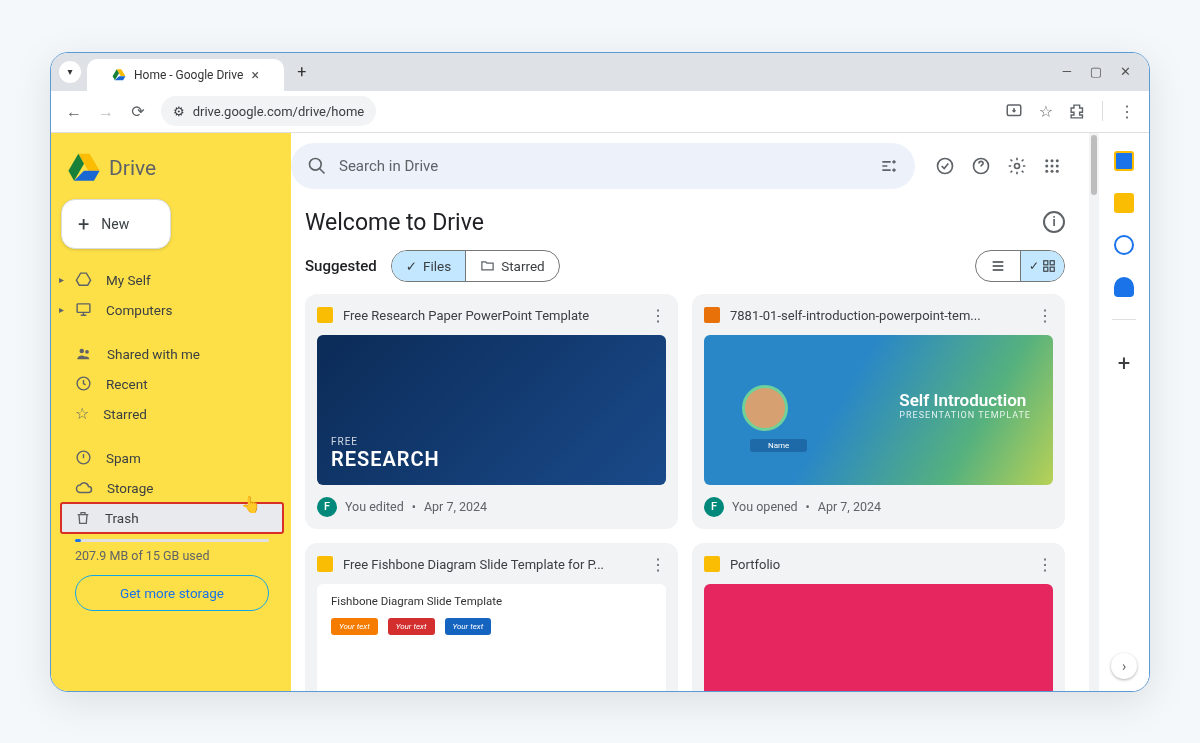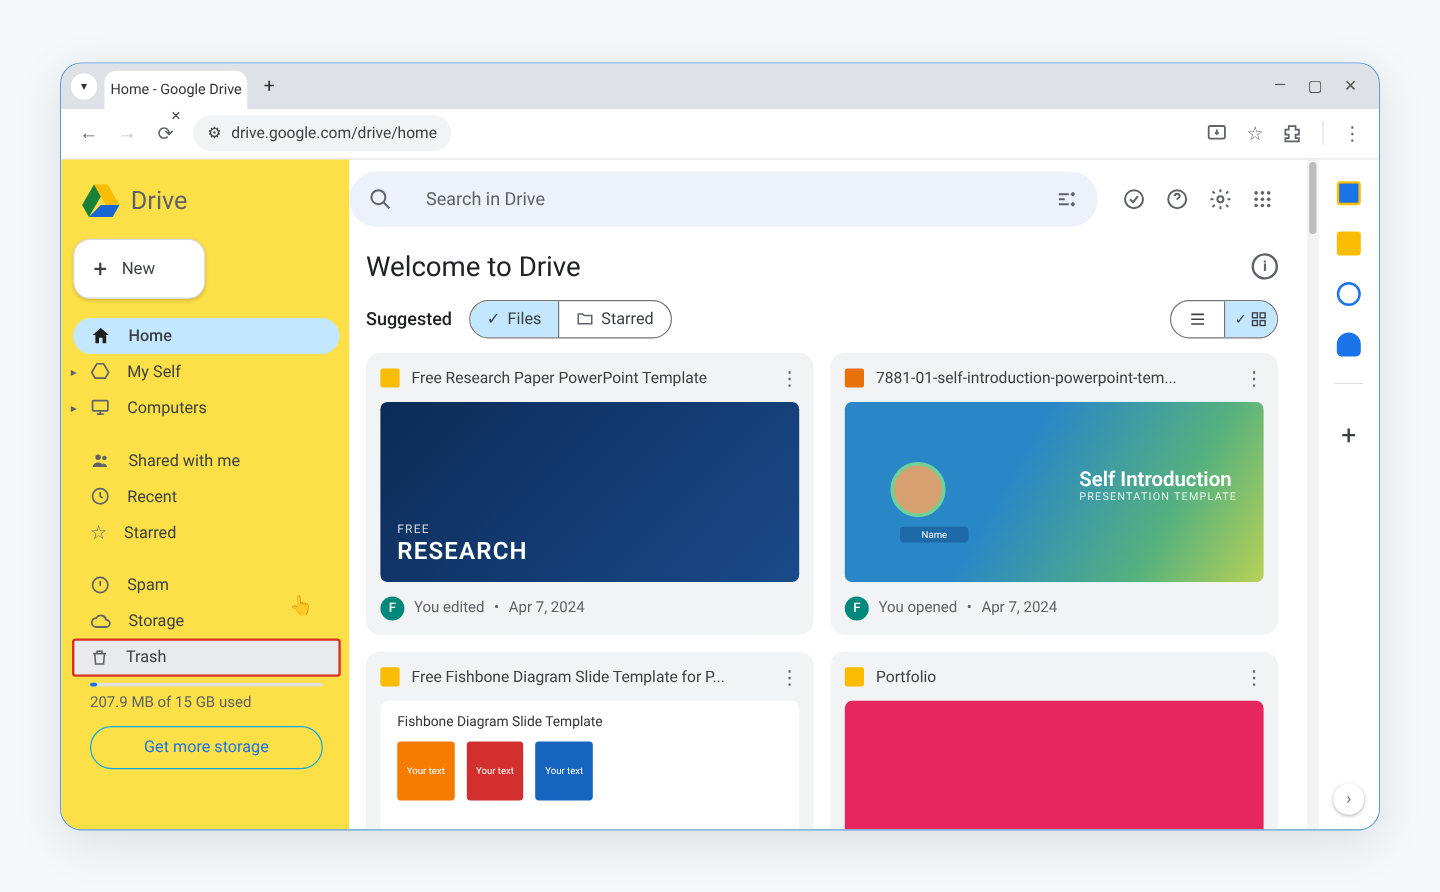--- a/index.html
+++ b/index.html
@@ -1,20 +1,20 @@
 <!DOCTYPE html>
 <html><head>
 <meta charset="utf-8">
 <style>
 * { box-sizing: border-box; margin: 0; padding: 0; font-family: 'Google Sans', Roboto, Arial, sans-serif; }
 body { background: #f5f8fb; display: flex; justify-content: center; align-items: center; min-height: 743px; }
 .frame { width: 1100px; height: 640px; background: #fff; border: 1px solid #5b9bd5; border-radius: 18px; box-shadow: 0 10px 40px rgba(0,0,0,0.1); overflow: hidden; position: relative; }
 .titlebar { height: 38px; background: #dee1e6; display: flex; align-items: center; padding: 0 8px; }
 .caret-btn { width: 22px; height: 22px; background: #fff; border-radius: 11px; display: flex; align-items: center; justify-content: center; font-size: 10px; color: #333; margin-right: 6px; }
-.tab { background: #fff; border-radius: 10px 10px 0 0; height: 32px; display: flex; align-items: center; padding: 0 5px; margin-top: 6px; font-size: 12px; color: #333; gap: 8px; flex-direction: column; }
+.tab { background: #fff; border-radius: 10px 10px 0 0; height: 32px; display: flex; align-items: center; padding: 0 25px; margin-top: 6px; font-size: 12px; color: #333; gap: 8px; }
 .tab-close { color: #555; font-size: 14px; }
 .new-tab { width: 28px; height: 28px; display: flex; align-items: center; justify-content: center; color: #333; font-size: 16px; margin-left: 4px; }
 .win-controls { margin-left: auto; display: flex; gap: 18px; padding-right: 10px; color: #555; font-size: 13px; }
 .addrbar { height: 42px; background: #fff; border-bottom: 1px solid #e0e0e0; display: flex; align-items: center; padding: 0 14px; gap: 14px; color: #5f6368; }
 .nav-ico { width: 18px; height: 18px; display: flex; align-items: center; justify-content: center; }
 .url-pill { flex: none; background: #f1f3f4; border-radius: 16px; height: 30px; display: flex; align-items: center; padding: 0 12px; font-size: 13px; color: #3c4043; gap: 8px; }
 .addr-right { margin-left: auto; display: flex; gap: 16px; align-items: center; }
 .divider { width: 1px; height: 20px; background: #dadce0; }
 .appbody { display: flex; height: calc(100% - 80px); }
 .sidebar { width: 240px; padding: 10px 8px 10px 10px; background: #fde047; }
@@ -27,21 +27,21 @@
 .nav-item.boxed { outline: 2px solid #d93025; outline-offset: -1px; border-radius: 2px; }
 .chev { position: absolute; left: -2px; font-size: 10px; color: #5f6368; }
 .sep { height: 14px; }
 .storage-bar { height: 3px; background: #e0e0e0; border-radius: 2px; margin: 6px 14px 6px 14px; position: relative; }
 .storage-bar::after { content:''; position:absolute; left:0; top:0; height:100%; width:3%; background:#1a73e8; border-radius:2px; }
 .storage-txt { font-size: 12.5px; color: #5f6368; padding: 0 14px 12px 14px; }
 .get-storage { margin: 0 14px; border: 1px solid #0ea5e9; border-radius: 20px; height: 36px; display: flex; align-items: center; justify-content: center; font-size: 13.5px; color: #1a73e8; }
 .cursor { position: absolute; left: 190px; top: 442px; font-size: 16px; pointer-events: none; }
 .content { flex: 1; padding: 4px 0 0 0; overflow: hidden; }
 .drive-header { display: flex; align-items: center; gap: 20px; padding: 6px 20px 10px 0; }
-.search { flex: 1; background: #edf2fa; border-radius: 24px; height: 46px; display: flex; align-items: center; padding: 0 16px; gap: 28px; color: #5f6368; font-size: 15px; }
+.search { flex: 1; background: #edf2fa; border-radius: 24px; height: 46px; display: flex; align-items: center; padding: 0 16px; gap: 12px; color: #5f6368; font-size: 15px; }
 .hdr-icons { display: flex; gap: 16px; align-items: center; color: #5f6368; padding-right: 8px; }
 .welcome-row { display: flex; align-items: center; justify-content: space-between; padding: 10px 24px 14px 14px; }
 .welcome-row h1 { font-size: 23px; font-weight: 400; color: #202124; text-align: center; }
 .info-circle { width: 22px; height: 22px; border: 2px solid #5f6368; border-radius: 50%; display: flex; align-items: center; justify-content: center; font-size: 12px; font-weight: bold; color: #5f6368; }
 .filter-row { display: flex; align-items: center; justify-content: space-between; padding: 0 24px 12px 14px; }
 .filter-left { display: flex; align-items: center; gap: 14px; }
 .sugg { font-size: 15px; font-weight: 500; color: #202124; }
 .pill-group { display: flex; border: 1px solid #747775; border-radius: 18px; overflow: hidden; height: 32px; }
 .pill { display: flex; align-items: center; gap: 6px; padding: 0 14px; font-size: 13.5px; color: #3c4043; }
 .pill.sel { background: #c2e7ff; }
@@ -63,21 +63,21 @@
 .thumb.research .big { font-size:20px; font-weight:600; letter-spacing:1px; }
 .thumb.selfintro { background: linear-gradient(120deg, #2a87c7 40%, #55b17e 75%, #b8d156); display:flex; align-items:center; justify-content:center; color:#fff; }
 .avatar-circ { width:46px; height:46px; border-radius:50%; border:3px solid #6fd19a; background:#d7a070; position:absolute; left:38px; top:50px; }
 .si-txt { position:absolute; right:22px; top:55px; }
 .si-txt .l1 { font-size:17px; font-weight:600; }
 .si-txt .l2 { font-size:9px; letter-spacing:1px; opacity:.85; }
 .name-tag { position:absolute; left:46px; top:104px; background:#1e6aa8; color:#fff; font-size:8px; padding:2px 18px; border-radius:3px; }
 .thumb.fishbone { background:#fff; padding:10px 14px; }
 .fb-title { font-size:11.5px; color:#333; margin-bottom:10px; }
 .fb-tags { display:flex; gap:10px; }
-.fb-tag { font-size:8px; color:#fff; padding:20px 8px; border-radius:3px; }
+.fb-tag { font-size:8px; color:#fff; padding:4px 8px; border-radius:3px;font-style:italic; }
 .thumb.portfolio { background:#e6265f; display:flex; align-items:flex-end; justify-content:center; padding-bottom:6px; color:#fff; font-size:18px; font-weight:500; }
 .card-ftr { display: flex; align-items: center; gap: 8px; padding: 12px; font-size: 12.5px; color: #5f6368; }
 .badge-f { width: 20px; height: 20px; border-radius: 50%; background: #00897b; color:#fff; font-size:11px; display:flex; align-items:center; justify-content:center; font-weight:500; }
 .rsidebar { width: 50px; background:#fff; border-left: 0; display:flex; flex-direction:column; align-items:center; padding-top:18px; gap:22px; position:relative; }
 .rs-ico { width:20px; height:20px; border-radius:3px; }
 .rs-plus { font-size:22px; color:#3c4043; }
 .rs-chev { position:absolute; bottom:12px; width:26px; height:26px; border-radius:50%; background:#fff; box-shadow:0 1px 3px rgba(0,0,0,.3); display:flex; align-items:center; justify-content:center; font-size:14px; color:#5f6368; }
 .scroll-strip { width:10px; background:#f1f3f4; position:relative; }
 .scroll-thumb { position:absolute; top:2px; left:2px; right:2px; height:60px; background:#bdbdbd; border-radius:4px; }
 svg { display:block; }
@@ -141,26 +141,20 @@
             <path fill="#188038" d="M8 2L1 14l4 7 7-12z"></path>
             <path fill="#1967D2" d="M5 21h14l4-7H12z"></path>
           </svg>
         <span class="txt">Drive</span>
       </div>
       <div class="new-btn">
         <span style="font-size:20px">+</span>
         <span>New</span>
       </div>
 
-      <div class="nav-item active">
-        <svg width="18" height="18" viewBox="0 0 24 24" fill="#1f1f1f">
-            <path d="M12 3l9 8h-3v9h-4v-6h-4v6H6v-9H3z"></path>
-          </svg>
-        <span>Home</span>
-      </div>
       <div class="nav-item">
         <span class="chev">▸</span>
         <svg width="17" height="17" viewBox="0 0 24 24" fill="none" stroke="#5f6368" stroke-width="2">
             <path d="M8 3h8l6 10-4 7H6l-4-7z"></path>
           </svg>
         <span>My Self</span>
       </div>
       <div class="nav-item">
         <span class="chev">▸</span>
         <svg width="17" height="17" viewBox="0 0 24 24" fill="none" stroke="#5f6368" stroke-width="2">

